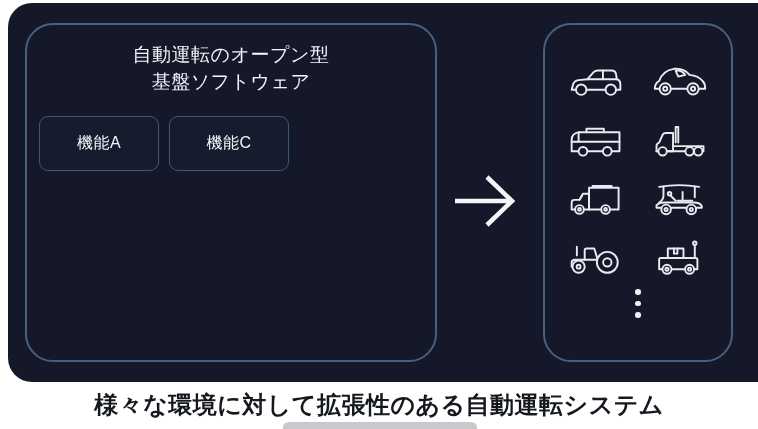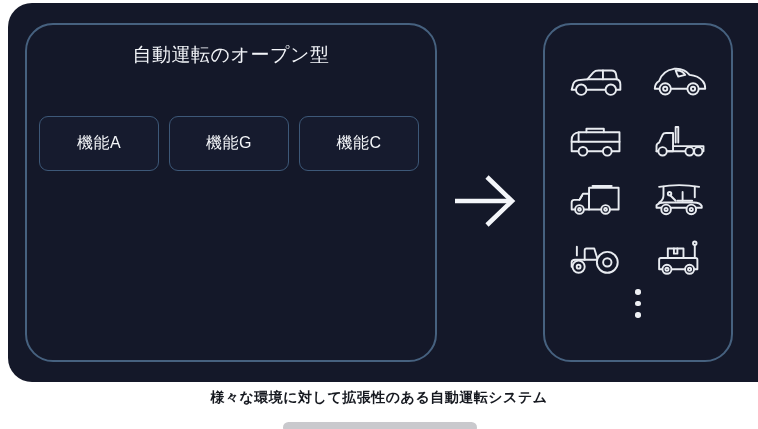--- a/index.html
+++ b/index.html
@@ -109,21 +109,21 @@
     background: #eef0f4;
   }
 
   
   .caption {
     position: absolute;
     left: 0; top: 389px;
     width: 758px;
     text-align: center;
     color: #15181f;
-    font-size: 14px;
+    font-size: 24px;
     font-weight: 600;
     letter-spacing: 0.5px;
   }
 
   
   .bottom-bar {
     position: absolute;
     left: 283px; top: 422px;
     width: 194px; height: 11px;
     border-radius: 6px;
@@ -132,24 +132,24 @@
 </style>
 </head>
 <body>
 
 <div class="stage">
   <div class="panel">
 
     <div class="software-box">
       <div class="software-title">
         <div>自動運転のオープン型</div>
+        <div>基盤ソフトウェア</div>
       </div>
       <div class="features-grid">
         <div class="feature-box">機能A</div>
-        <div class="feature-box">機能G</div>
         <div class="feature-box">機能C</div>
       </div>
     </div>
 
     <div class="arrow-wrap">
       <svg width="68" height="60" viewBox="0 0 68 60" fill="none" stroke="#f4f6fa" stroke-width="4.6">
         <line x1="3" y1="30" x2="60" y2="30"></line>
         <path d="M35 6 L60 30 L35 54"></path>
       </svg>
     </div>

